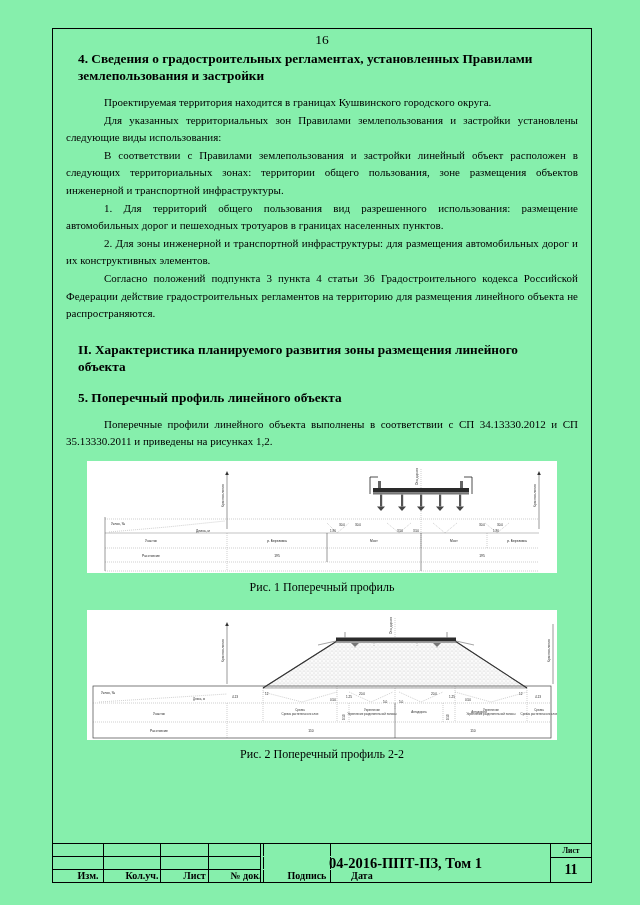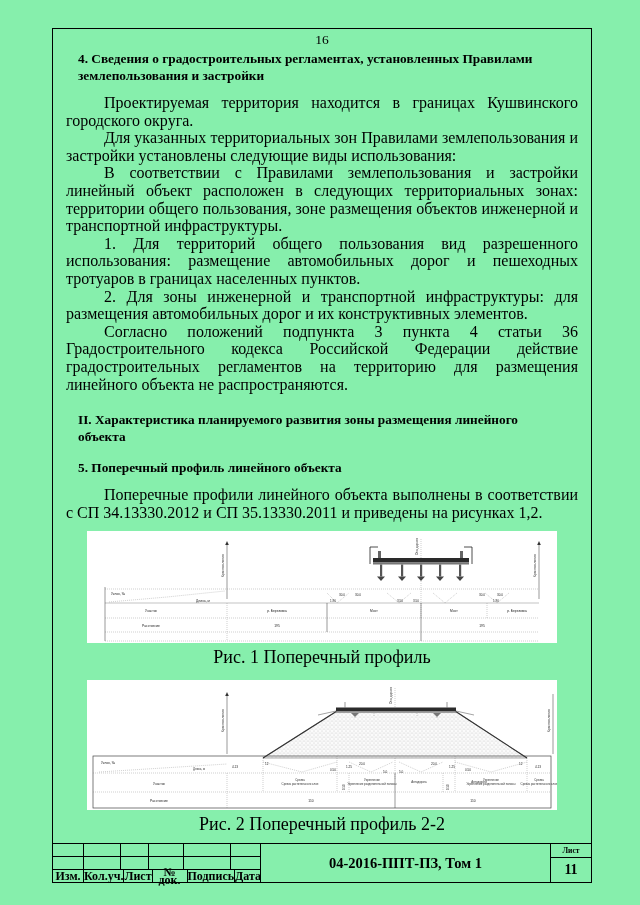--- a/index.html
+++ b/index.html
@@ -35,36 +35,36 @@
   }
   h1.section-title, h2.section-title {
     font-size: 13.3px;
     font-weight: bold;
     text-align:left;
     line-height: 17px;
     margin: 0;
     padding: 0 12px;
   }
   p.para {
-    font-size: 16px;
+    font-size: 11px;
     line-height: 17.6px;
     text-align: justify;
     text-indent: 38px;
     margin: 0;
     hyphens: none;
   }
   .spacer-10 { height: 10px; }
   .spacer-14 { height: 14px; }
   .spacer-18 { height: 18px; }
 
   
   .figure { margin: 0; }
   .fig-caption {
     text-align:center;
-    font-size: 18px;
+    font-size: 12px;
     line-height: 17px;
     margin-top: 6px;
   }
   .drawing {
     position: relative;
     width: 470px;
     margin: 0 auto;
     background: #fff;
   }
   .drawing svg { display:block; width:100%; height:100%; }
@@ -88,27 +88,28 @@
   .stamp-left-row {
     display:flex;
     flex: 1 1 auto;
   }
   .stamp-left-row.top { border-bottom: 1px solid #000; }
   .stamp-left-row.mid { border-bottom: 1px solid #000; }
   .stamp-left-row.bottom { height: 12px; flex: 0 0 12px; }
   .stamp-cell {
     border-right: 1px solid #000;
     flex: 1 1 0;
-    font-size: 12px;
+    font-size: 10px;
     font-weight: bold;
     display:flex;
     align-items:center;
     justify-content:center;
     text-align:center;
     line-height: 8px;
+    margin-left: 20px;
   }
   .stamp-cell:last-child { border-right: none; }
   .stamp-cell.c1 { flex: 0 0 31px; }
   .stamp-cell.c2 { flex: 0 0 37px; }
   .stamp-cell.c3 { flex: 0 0 28px; }
   .stamp-cell.c4 { flex: 0 0 35px; text-align: center; }
   .stamp-cell.c5 { flex: 0 0 47px; text-align: center; }
   .stamp-cell.c6 { flex: 1 1 auto; }
   .stamp-mid {
     flex: 1 1 auto;

